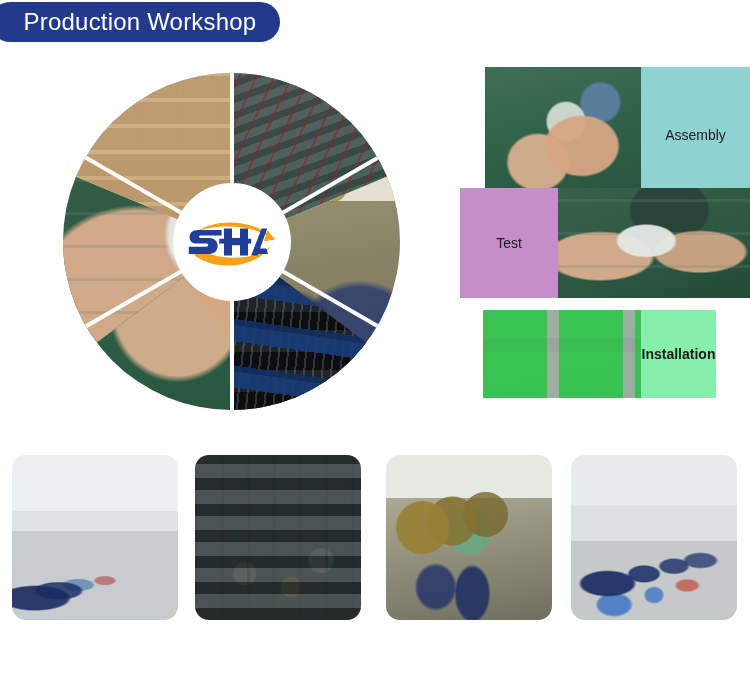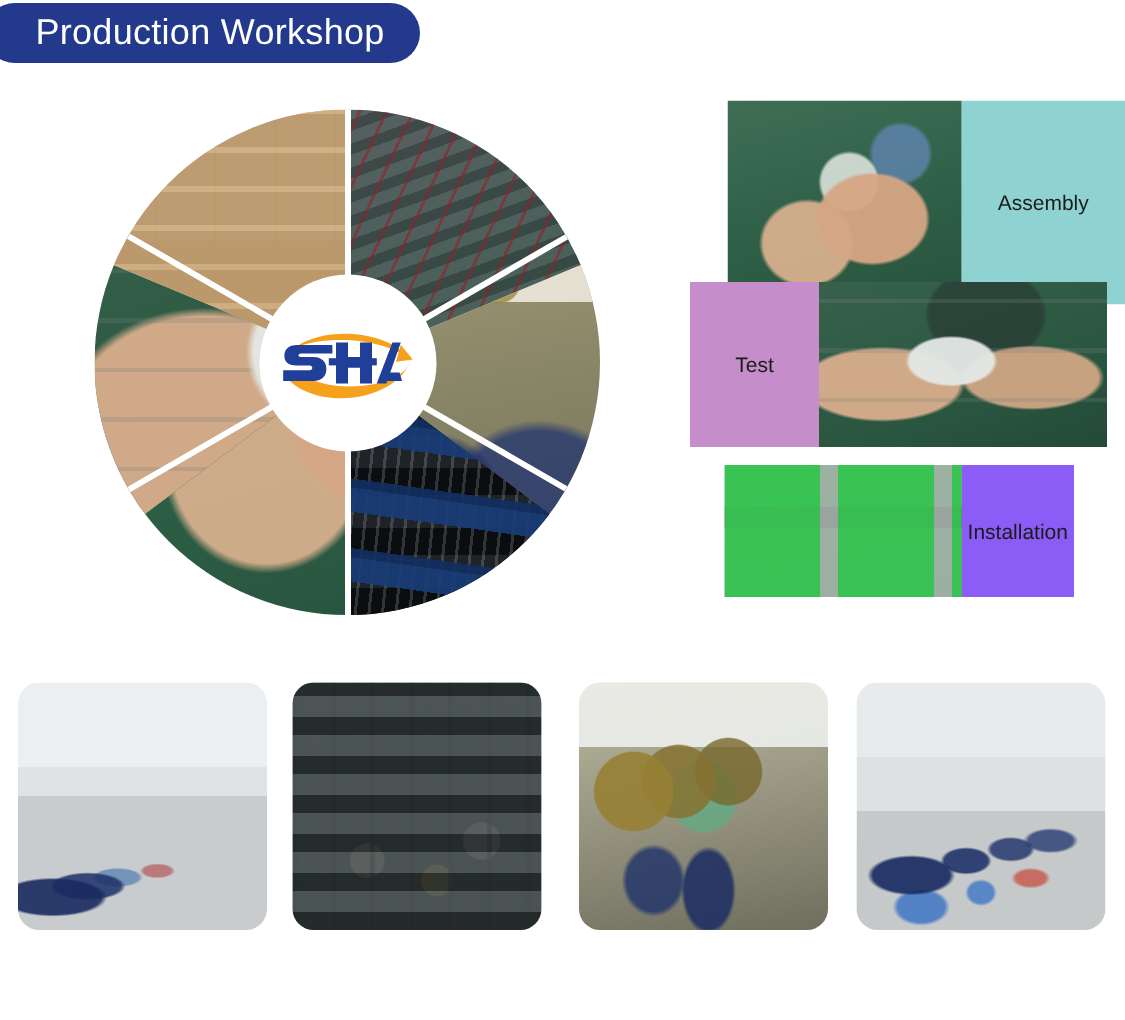--- a/index.html
+++ b/index.html
@@ -239,26 +239,26 @@
   .pb-label {
     font-size: 14px;
     color: #1b1b1b;
   }
 
   #block-assembly { left: 485px; top: 67px; width: 265px; height: 136px; }
   #block-assembly .pb-photo { width: 156px; }
   #block-assembly .pb-panel { width: 109px; background: #8ed3d1; }
 
   #block-test { left: 460px; top: 188px; width: 290px; height: 110px; }
-  #block-test .pb-panel { width: 86px; background: #c58ecb; }
+  #block-test .pb-panel { width: 98px; background: #c58ecb; }
   #block-test .pb-photo { width: 192px; }
 
   #block-installation { left: 483px; top: 310px; width: 257px; height: 88px; }
   #block-installation .pb-photo { width: 158px; }
-  #block-installation .pb-panel { width: 75px; background: #8b5cf6; }
+  #block-installation .pb-panel { width: 75px; background: #86efac; font-weight: bold; }
 
   
   .strip-photo {
     position: absolute;
     top: 455px;
     width: 166px;
     height: 165px;
     border-radius: 14px;
     overflow: hidden;
   }

